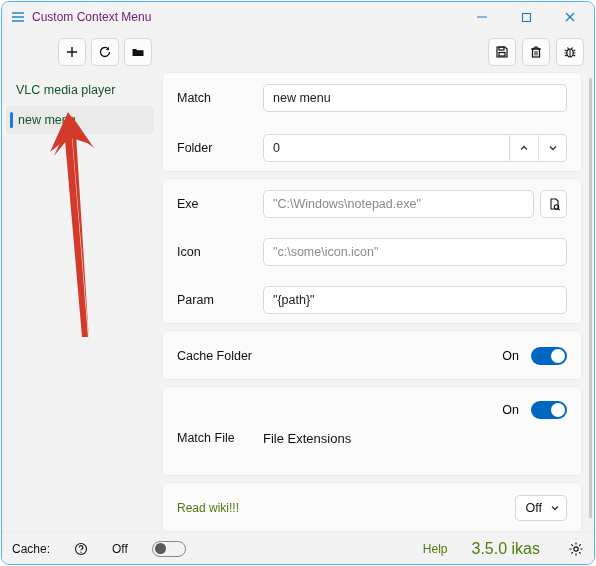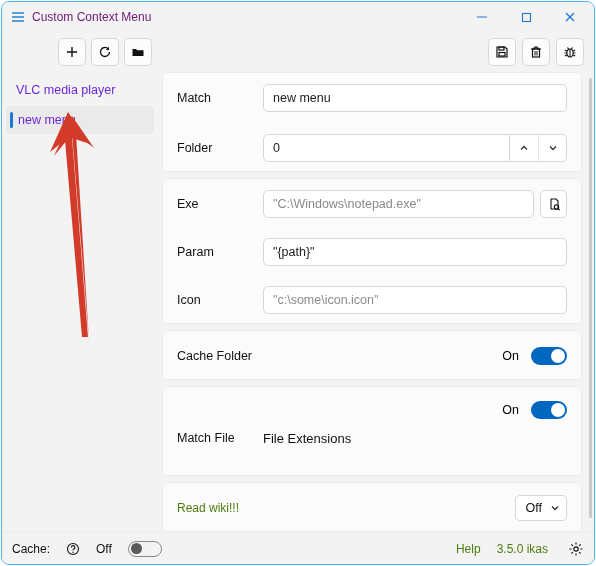--- a/index.html
+++ b/index.html
@@ -65,21 +65,21 @@
     background:#fcfcfc;
     display:flex;align-items:center;justify-content:center;
     color:#222;
   }
   .menu-list { padding-top:4px; }
   .menu-item {
     height:28px;
     display:flex; align-items:center;
     padding:0 10px 0 14px;
     font-size:12.5px;
-    color:#6d28d9;
+    color:#14532d;
     position:relative;
   }
   .menu-item.selected {
     background:#eaeaea;
     border-radius:4px;
     margin:2px 4px;
     padding-left:12px;
   }
   .menu-item.selected::before {
     content:"";
@@ -195,21 +195,21 @@
 
   
   .statusbar {
     height:32px;
     display:flex; align-items:center;
     padding:4px 10px;
     background:#f3f3f3;
     border-top:1px solid #ececec;
     font-size:12px;
     color:#111;
-    gap:16px;
+    gap:24px;
   }
   .statusbar .spacer { flex:1; }
   .cache-switch {
     width:34px; height:16px; border-radius:10px;
     border:1px solid #8a8a8a; background:#f3f3f3; position:relative;
   }
   .cache-switch .k { position:absolute; left:2px; top:1.5px; width:11px; height:11px; border-radius:50%; background:#5a5a5a; }
 
   
   .arrow-overlay {
@@ -361,29 +361,29 @@
               <div class="mini-btn">
                 <svg width="14" height="14" viewBox="0 0 14 14">
                     <path d="M4 2 h5 l2 2 v8 h-7 z" fill="none" stroke="#111" stroke-width="1.1"></path>
                     <circle cx="9.5" cy="10" r="2.2" fill="none" stroke="#111" stroke-width="1.1"></circle>
                     <line x1="11" y1="11.5" x2="12.8" y2="13.2" stroke="#111" stroke-width="1.1"></line>
                   </svg>
               </div>
             </div>
           </div>
           <div class="row" style="margin-top:18px;">
+            <div class="label">Icon</div>
+            <div class="field">
+              <div class="input placeholder">"c:\some\icon.icon"</div>
+            </div>
+          </div>
+          <div class="row" style="margin-top:18px;">
             <div class="label">Param</div>
             <div class="field">
               <div class="input">"{path}"</div>
-            </div>
-          </div>
-          <div class="row" style="margin-top:18px;">
-            <div class="label">Icon</div>
-            <div class="field">
-              <div class="input placeholder">"c:\some\icon.icon"</div>
             </div>
           </div>
         </div>
 
         <div class="card">
           <div class="row">
             <div class="label" style="width:auto;flex:1;">Cache Folder</div>
             <div class="toggle-row">
               <span class="toggle-label">On</span>
               <div class="switch on">
@@ -435,21 +435,21 @@
           <path d="M5.3 5.4 a1.8 1.8 0 1 1 2.4 1.7 c-0.6 0.3 -0.7 0.6 -0.7 1.2" fill="none" stroke="#111" stroke-width="1.1"></path>
           <circle cx="7" cy="10.2" r="0.7" fill="#111"></circle>
         </svg>
     </span>
     <span>Off</span>
     <div class="cache-switch">
         <div class="k"></div>
       </div>
     <span class="spacer"></span>
     <span class="link" style="font-size:12px;">Help</span>
-    <span class="link" style="font-size:12px;">3.5.0 ikas</span>
+    <span class="link" style="font-size:16px;">3.5.0 ikas</span>
     <span style="display:inline-flex;margin-left:4px;">
       <svg width="16" height="16" viewBox="0 0 16 16">
           <circle cx="8" cy="8" r="2.2" fill="none" stroke="#111" stroke-width="1.2"></circle>
           <path d="M8 1.5v2M8 12.5v2M1.5 8h2M12.5 8h2M3.4 3.4l1.4 1.4M11.2 11.2l1.4 1.4M12.6 3.4l-1.4 1.4M4.8 11.2l-1.4 1.4" stroke="#111" stroke-width="1.2"></path>
         </svg>
     </span>
   </div>
 
   <svg class="arrow-overlay" width="70" height="230" viewBox="0 0 70 230">
     <path d="M35 225 L18 18 L0 40 L18 0 L40 32 L22 18 Z" fill="#d23a2a" transform="translate(4,4)"></path>

